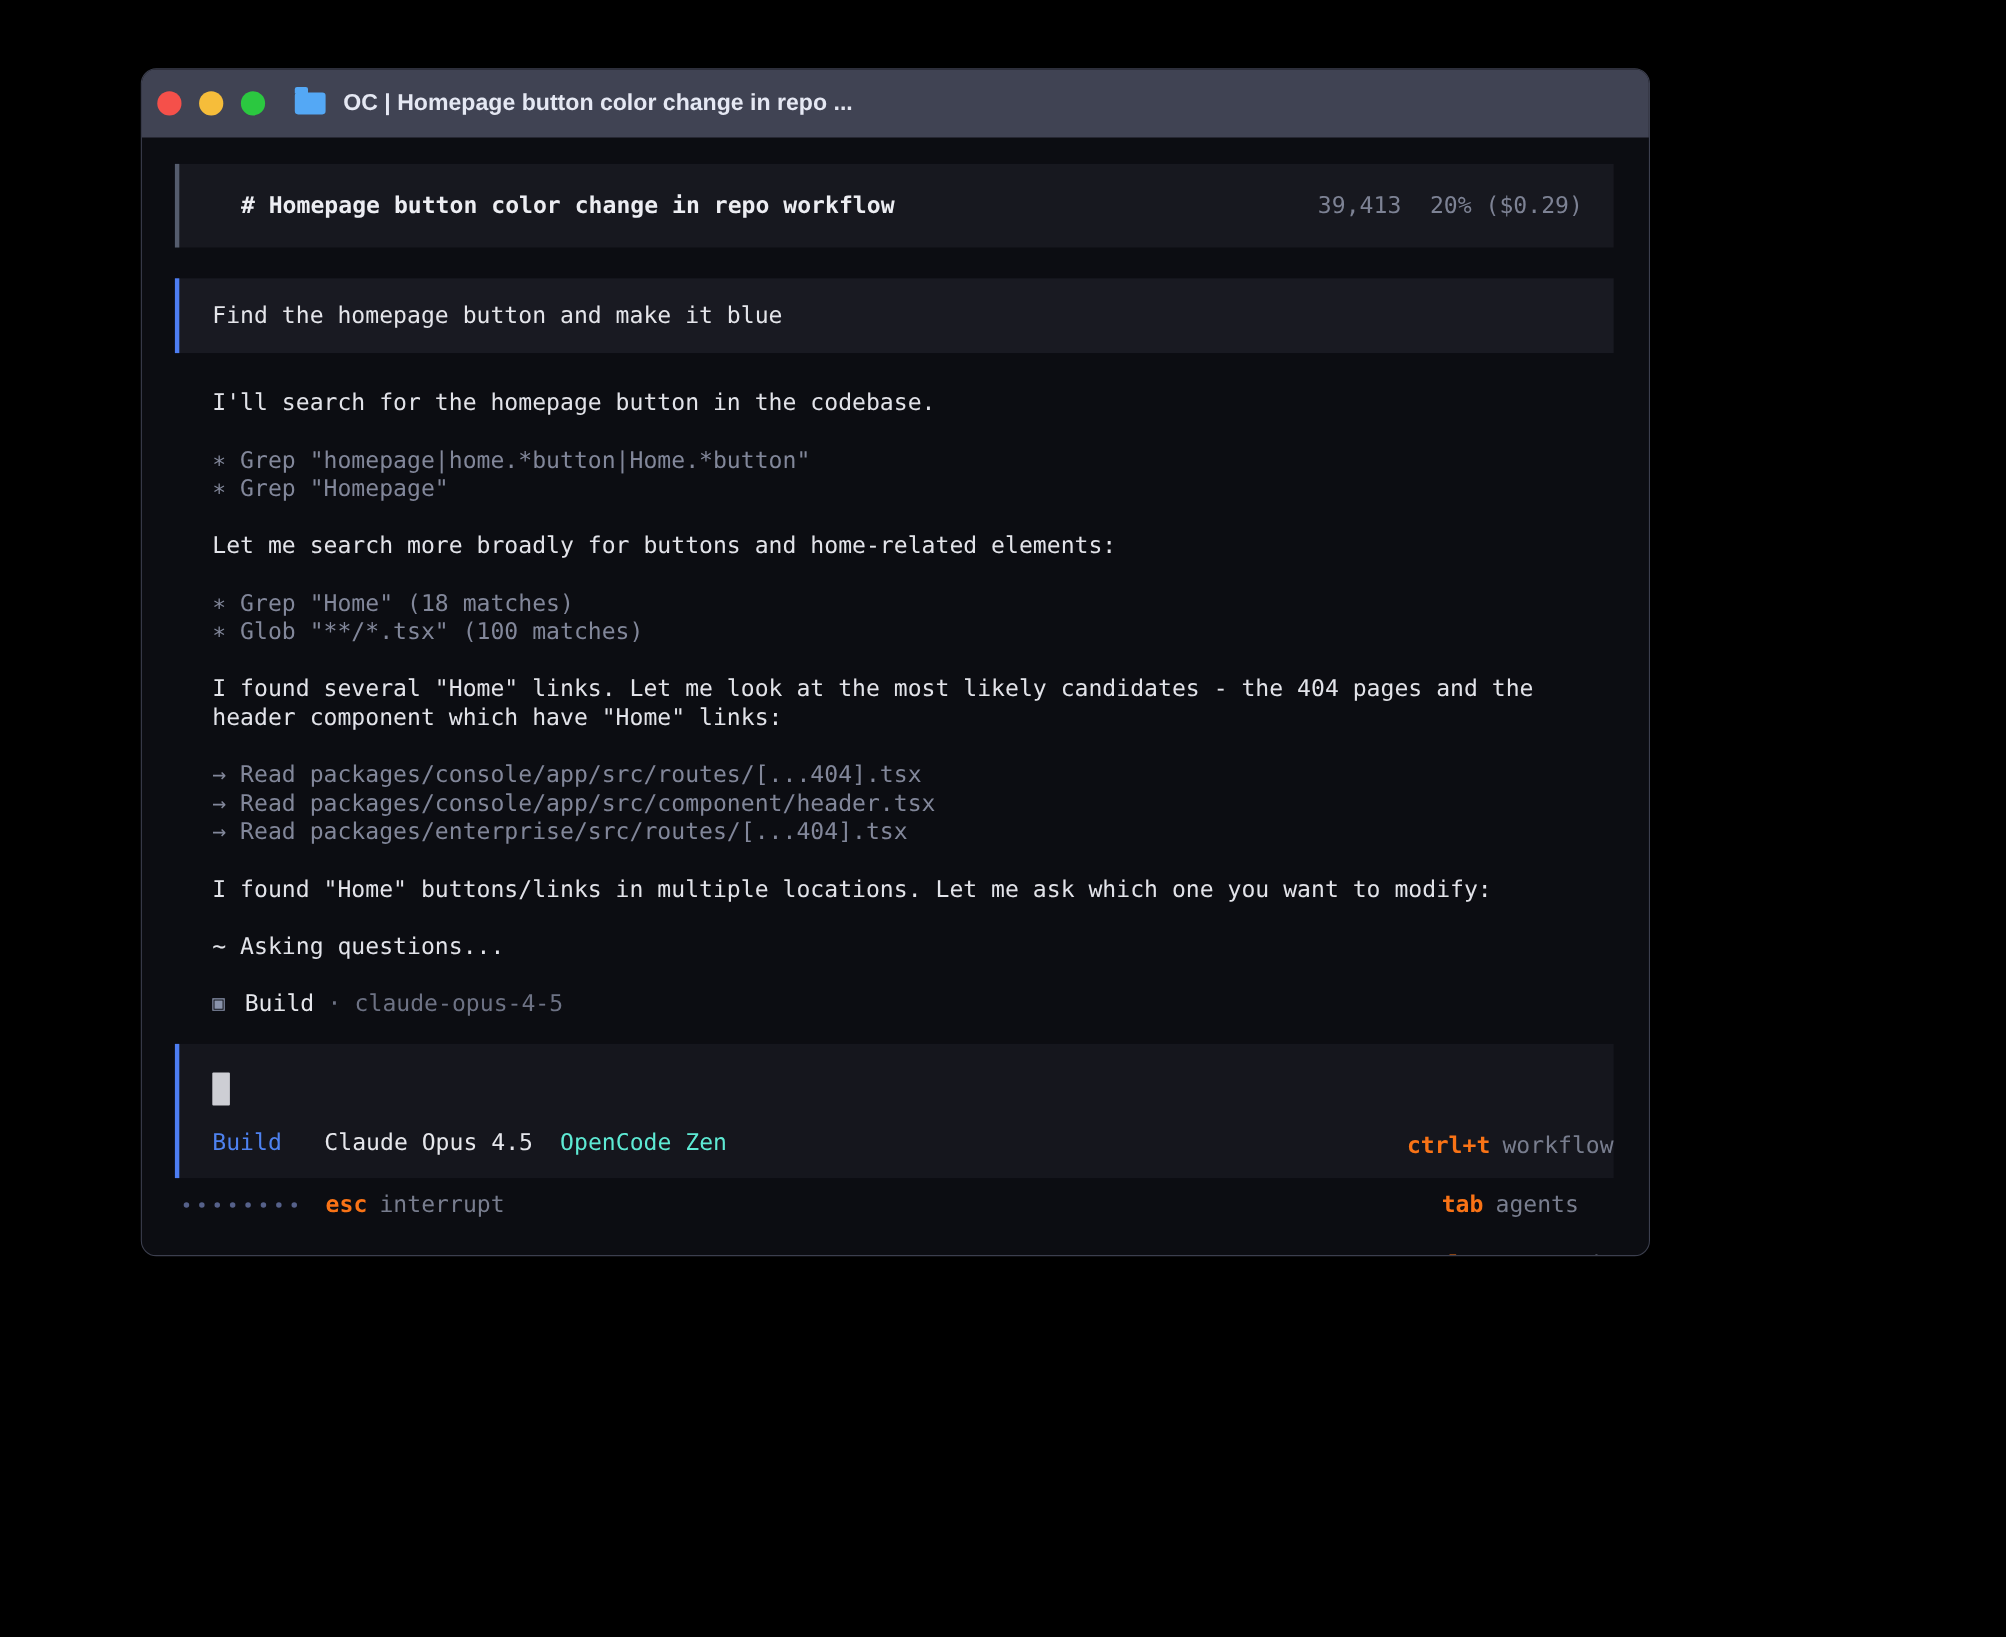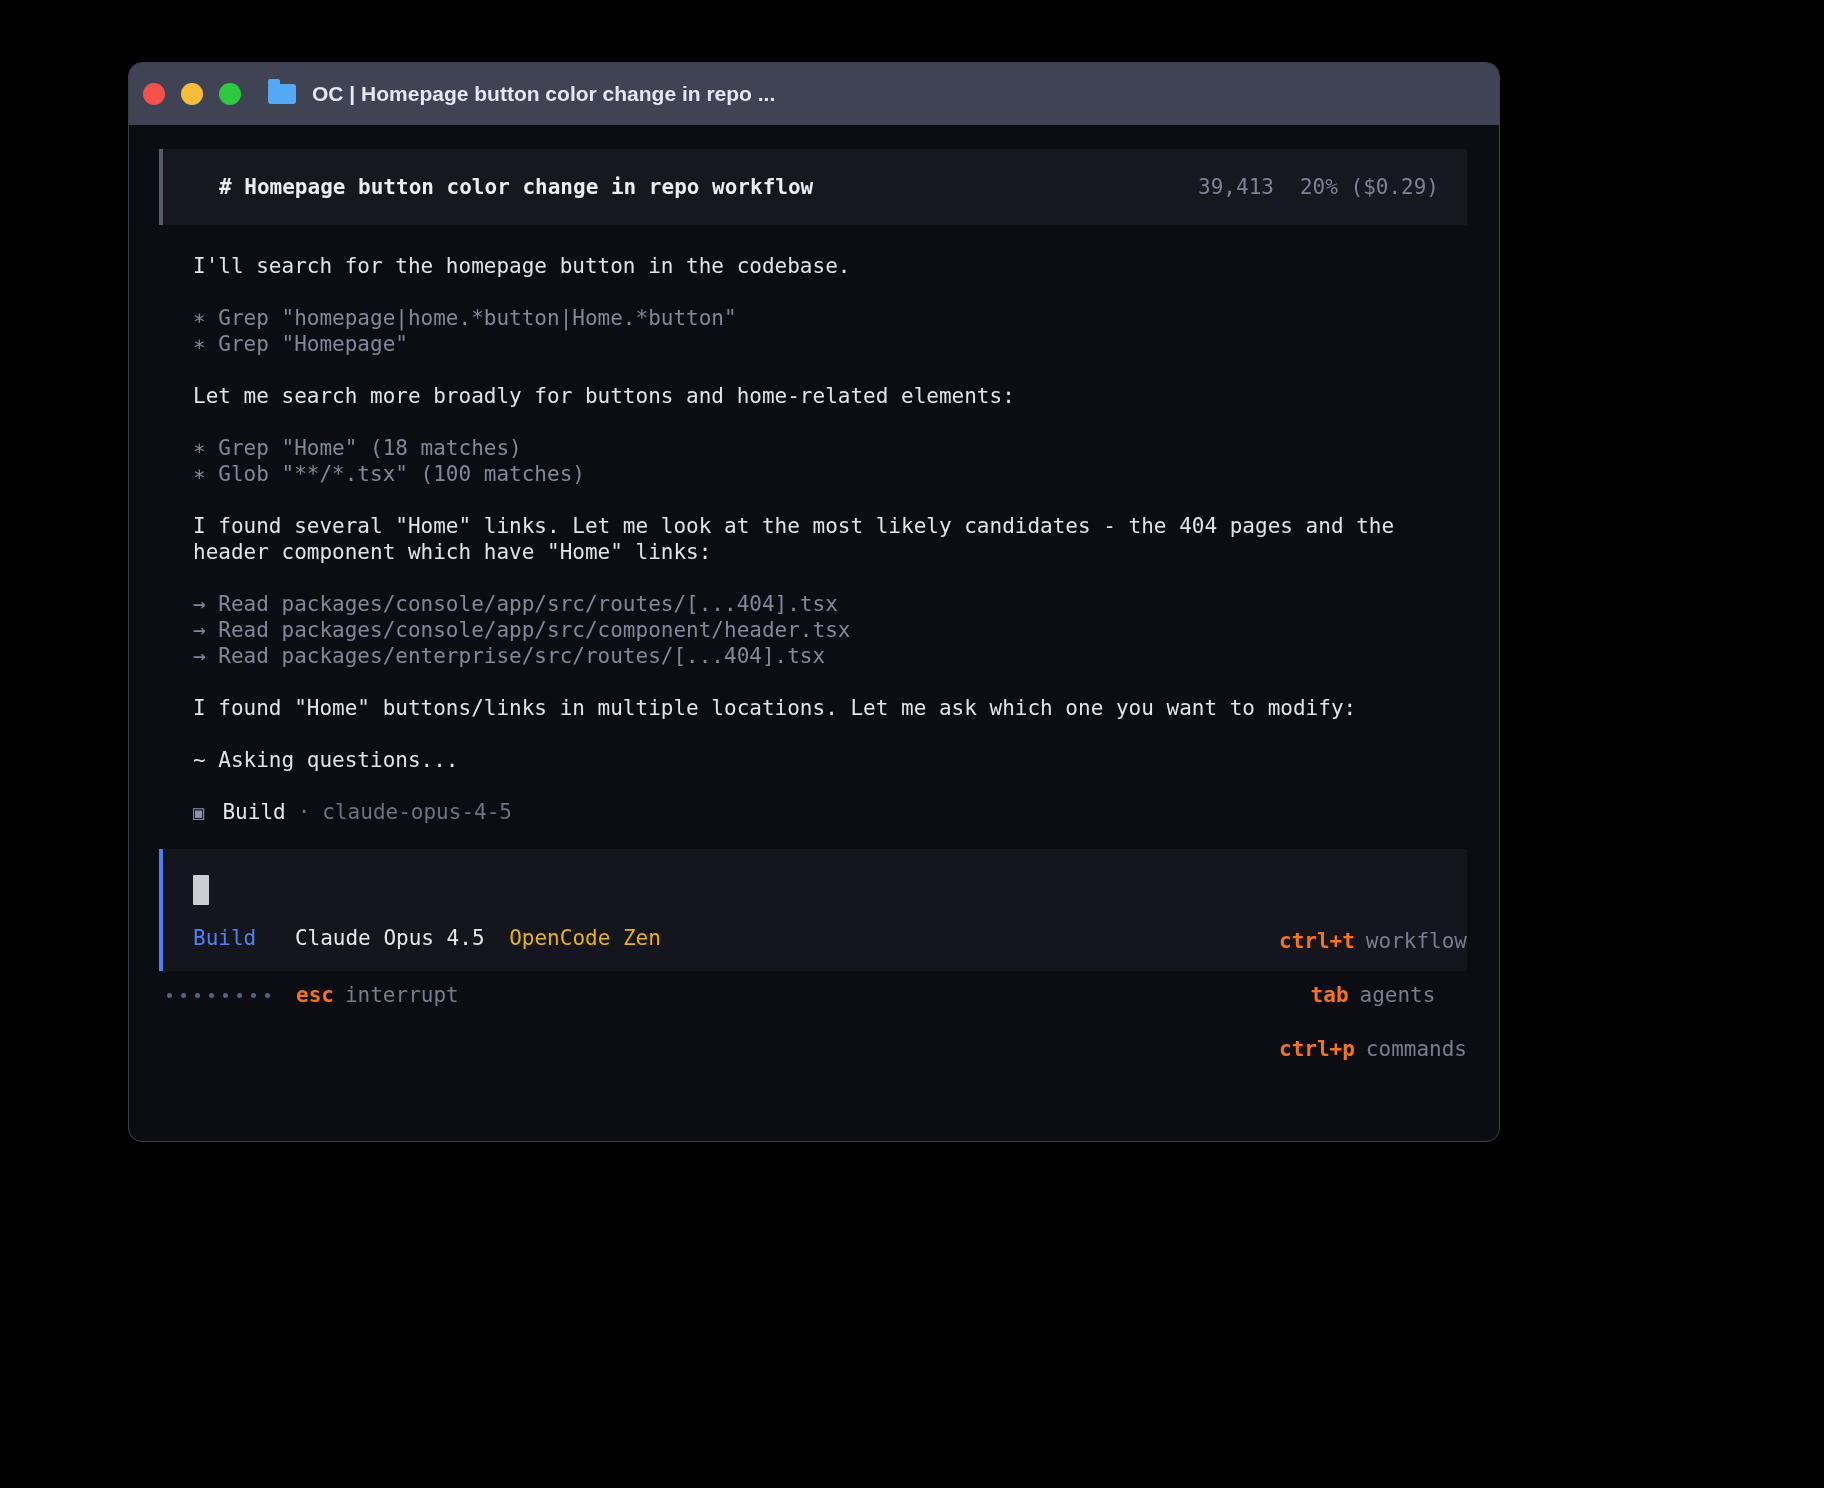--- a/index.html
+++ b/index.html
@@ -65,21 +65,21 @@
     background:#15161d; border-left:4px solid #4d7df2;
     padding:26px 28px 20px 30px;
   }
   .cursor {
     display:block; width:16px; height:30px; background:#cdced4;
     border-radius:1px; margin-bottom:20px;
   }
   .model-line { font-size:21px; line-height:26px; white-space:nowrap; }
   .mode { color:#4e82f0; margin-right:26px; }
   .model { color:#e6e7ec; margin-right:12px; }
-  .provider { color:#eab308; }
+  .provider { color:#5eead4; }
 
   .statusbar {
     height:48px; display:flex; align-items:center; justify-content:space-between;
     font-size:21px;
   }
   .sb-left { display:flex; align-items:center; padding-left:8px; }
   .dots { display:flex; gap:9px; margin-right:26px; }
   .dot { width:5px; height:5px; border-radius:50%; background:#56618a; }
   .key { color:#f97316; font-weight:bold; margin-right:11px; }
   .lbl { color:#787d8e; }
@@ -104,20 +104,23 @@
   <div class="tbody">
 
     <div class="header-block">
       <span class="h-title"># Homepage button color change in repo workflow</span>
       <span class="h-stats">
         <span>39,413</span>
         <span>20% ($0.29)</span>
       </span>
     </div>
 
+    <div class="user-block">
+      <span>Find the homepage button and make it blue</span>
+    </div>
 
     <div class="content">
 
       <div class="para txt">I'll search for the homepage button in the codebase.</div>
 
       <div class="para dim">
         <div class="line">∗ Grep "homepage|home.*button|Home.*button"</div>
         <div class="line">∗ Grep "Homepage"</div>
       </div>
 

